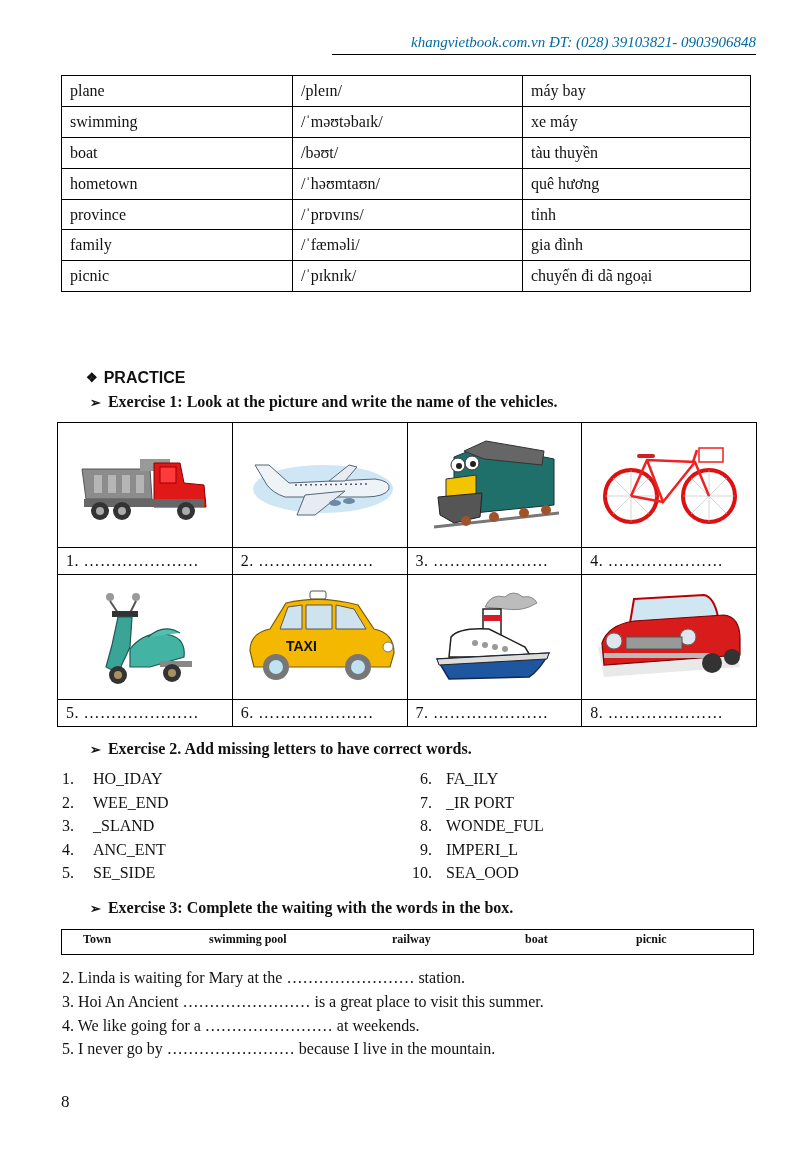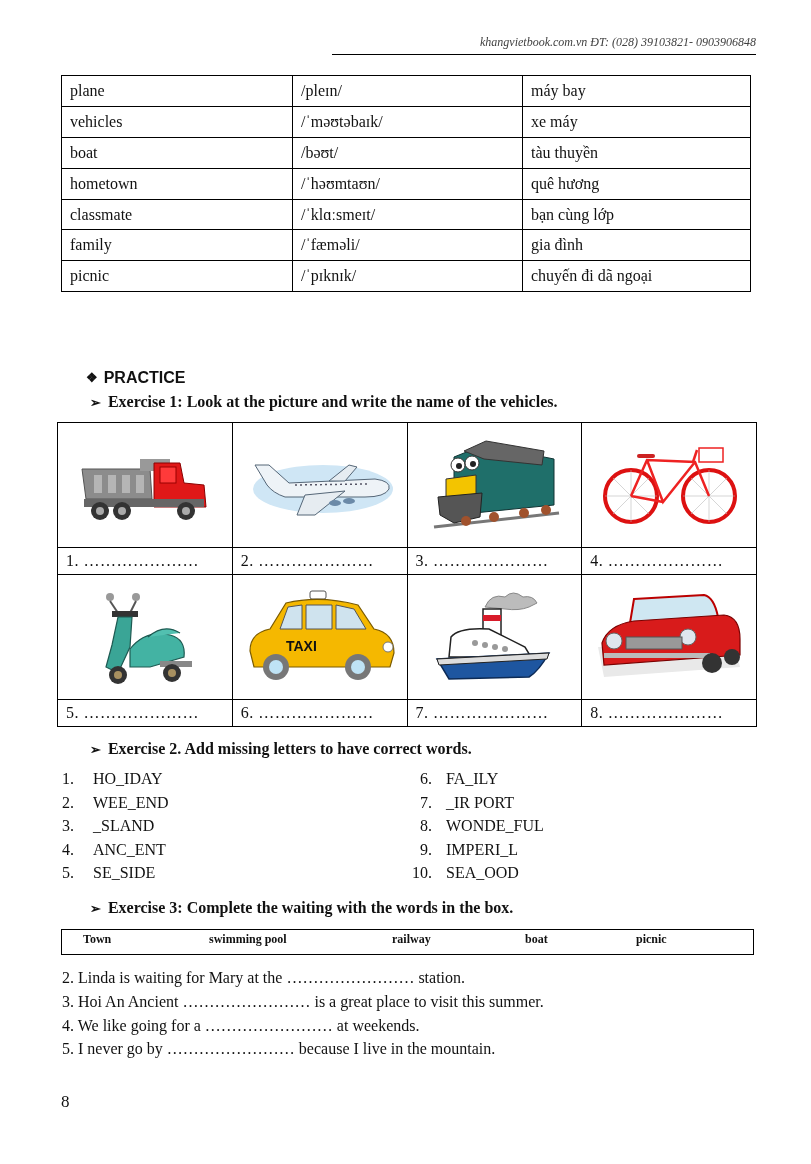--- a/index.html
+++ b/index.html
@@ -1,21 +1,21 @@
 <!DOCTYPE html>
 <html><head>
 <meta charset="utf-8">
 <style>
   html, body { margin: 0; padding: 0; background: #ffffff; }
   body { width: 811px; height: 1164px; position: relative; overflow: hidden;
          font-family: "Liberation Serif", "DejaVu Serif", serif; color: #111; }
 
   .header { position: absolute; left: 332px; top: 31px; width: 424px; height: 23px;
             border-bottom: 1.5px solid #000; text-align: right;
-            font-style: italic; font-size: 12px; line-height: 22px; color: #404040; white-space: nowrap; }
+            font-style: italic; font-size: 15px; line-height: 22px; color: #0369a1; white-space: nowrap; }
 
   
   table.vocab { position: absolute; left: 61px; top: 75px; width: 690px;
                 border-collapse: collapse; font-size: 16px; }
   table.vocab td { border: 1.3px solid #000; height: 29.9px; padding: 0 8px; vertical-align: middle; line-height: 18px; }
   table.vocab td.c1 { width: 214px; }
   table.vocab td.c2 { width: 213px; }
 
   .practice { position: absolute; left: 74px; top: 369px; font-family: Liberation Sans, sans-serif;
               font-weight: bold; font-size: 16px; margin-left: 12px; }
@@ -56,38 +56,38 @@
 <div class="header">khangvietbook.com.vn  ĐT: (028) 39103821- 0903906848</div>
 
 <table class="vocab">
   <tbody>
     <tr>
         <td class="c1">plane</td>
         <td class="c2">/pleɪn/</td>
         <td>máy bay</td>
       </tr>
     <tr>
-        <td class="c1">vehicles</td>
+        <td class="c1">swimming</td>
         <td class="c2">/ˈməʊtəbaɪk/</td>
         <td>xe máy</td>
       </tr>
     <tr>
         <td class="c1">boat</td>
         <td class="c2">/bəʊt/</td>
         <td>tàu thuyền</td>
       </tr>
     <tr>
         <td class="c1">hometown</td>
         <td class="c2">/ˈhəʊmtaʊn/</td>
         <td>quê hương</td>
       </tr>
     <tr>
-        <td class="c1">classmate</td>
-        <td class="c2">/ˈklɑːsmeɪt/</td>
-        <td>bạn cùng lớp</td>
+        <td class="c1">province</td>
+        <td class="c2">/ˈprɒvɪns/</td>
+        <td>tỉnh</td>
       </tr>
     <tr>
         <td class="c1">family</td>
         <td class="c2">/ˈfæməli/</td>
         <td>gia đình</td>
       </tr>
     <tr>
         <td class="c1">picnic</td>
         <td class="c2">/ˈpɪknɪk/</td>
         <td>chuyến đi dã ngoại</td>

